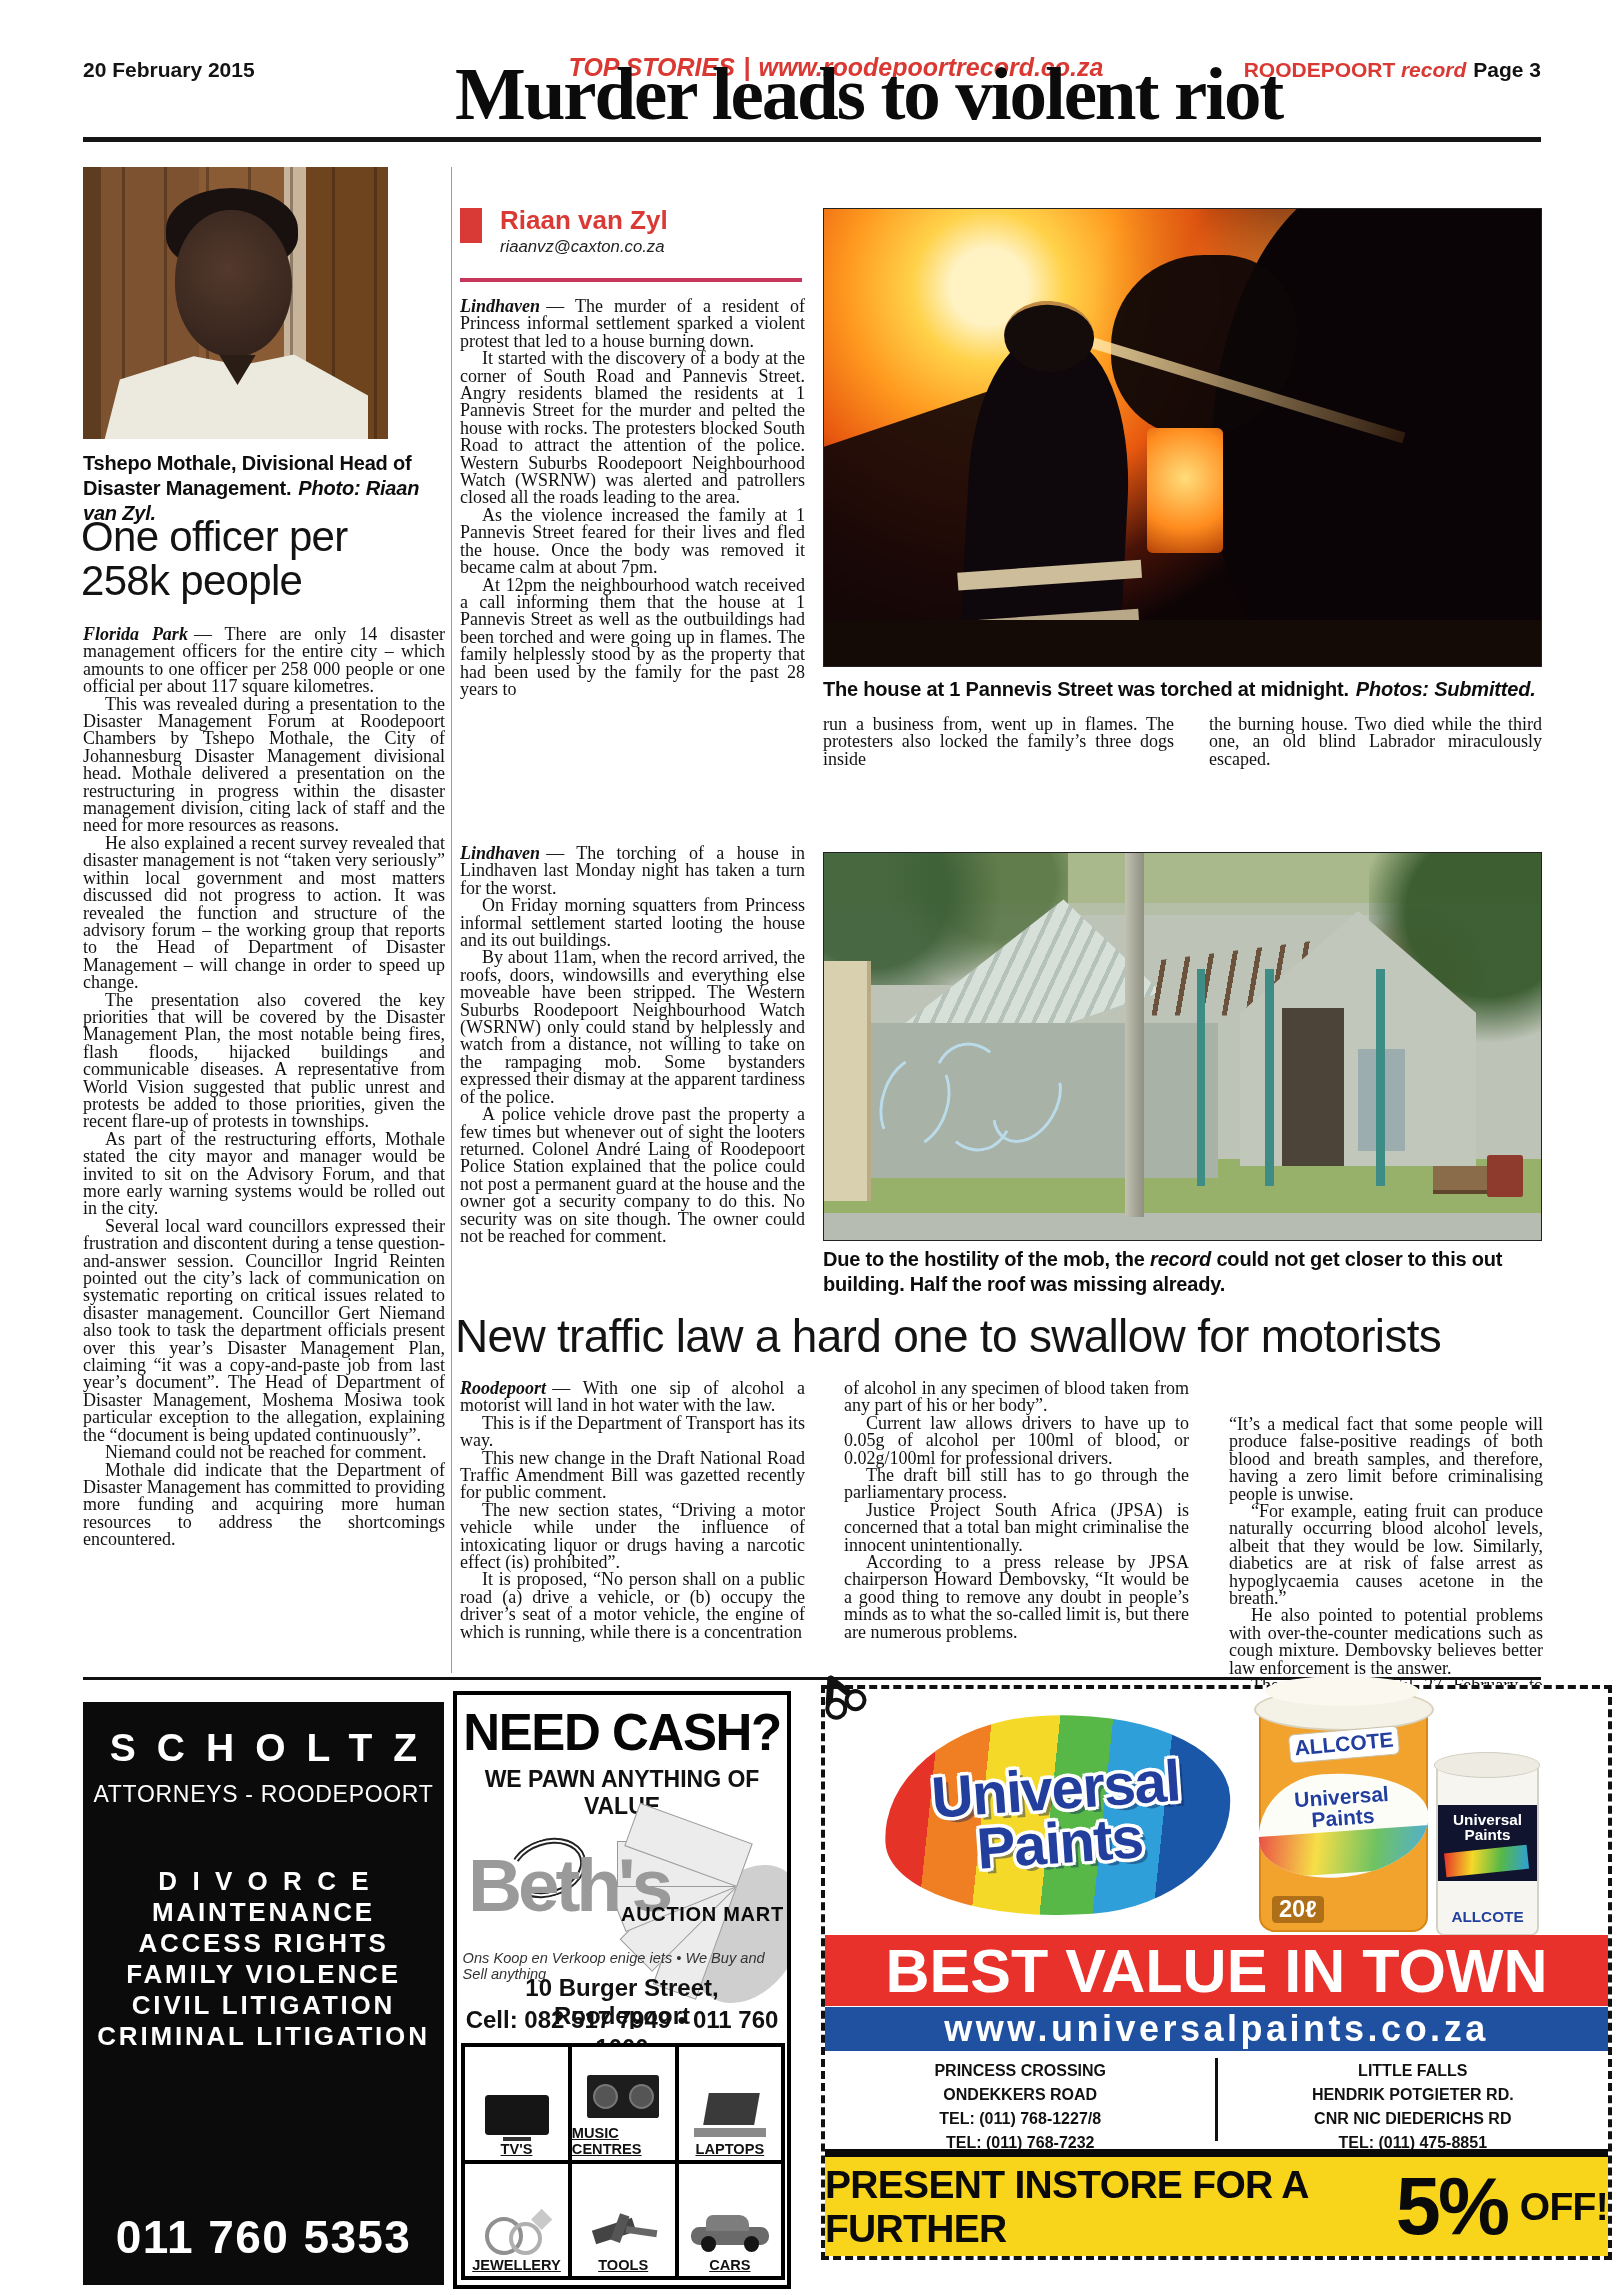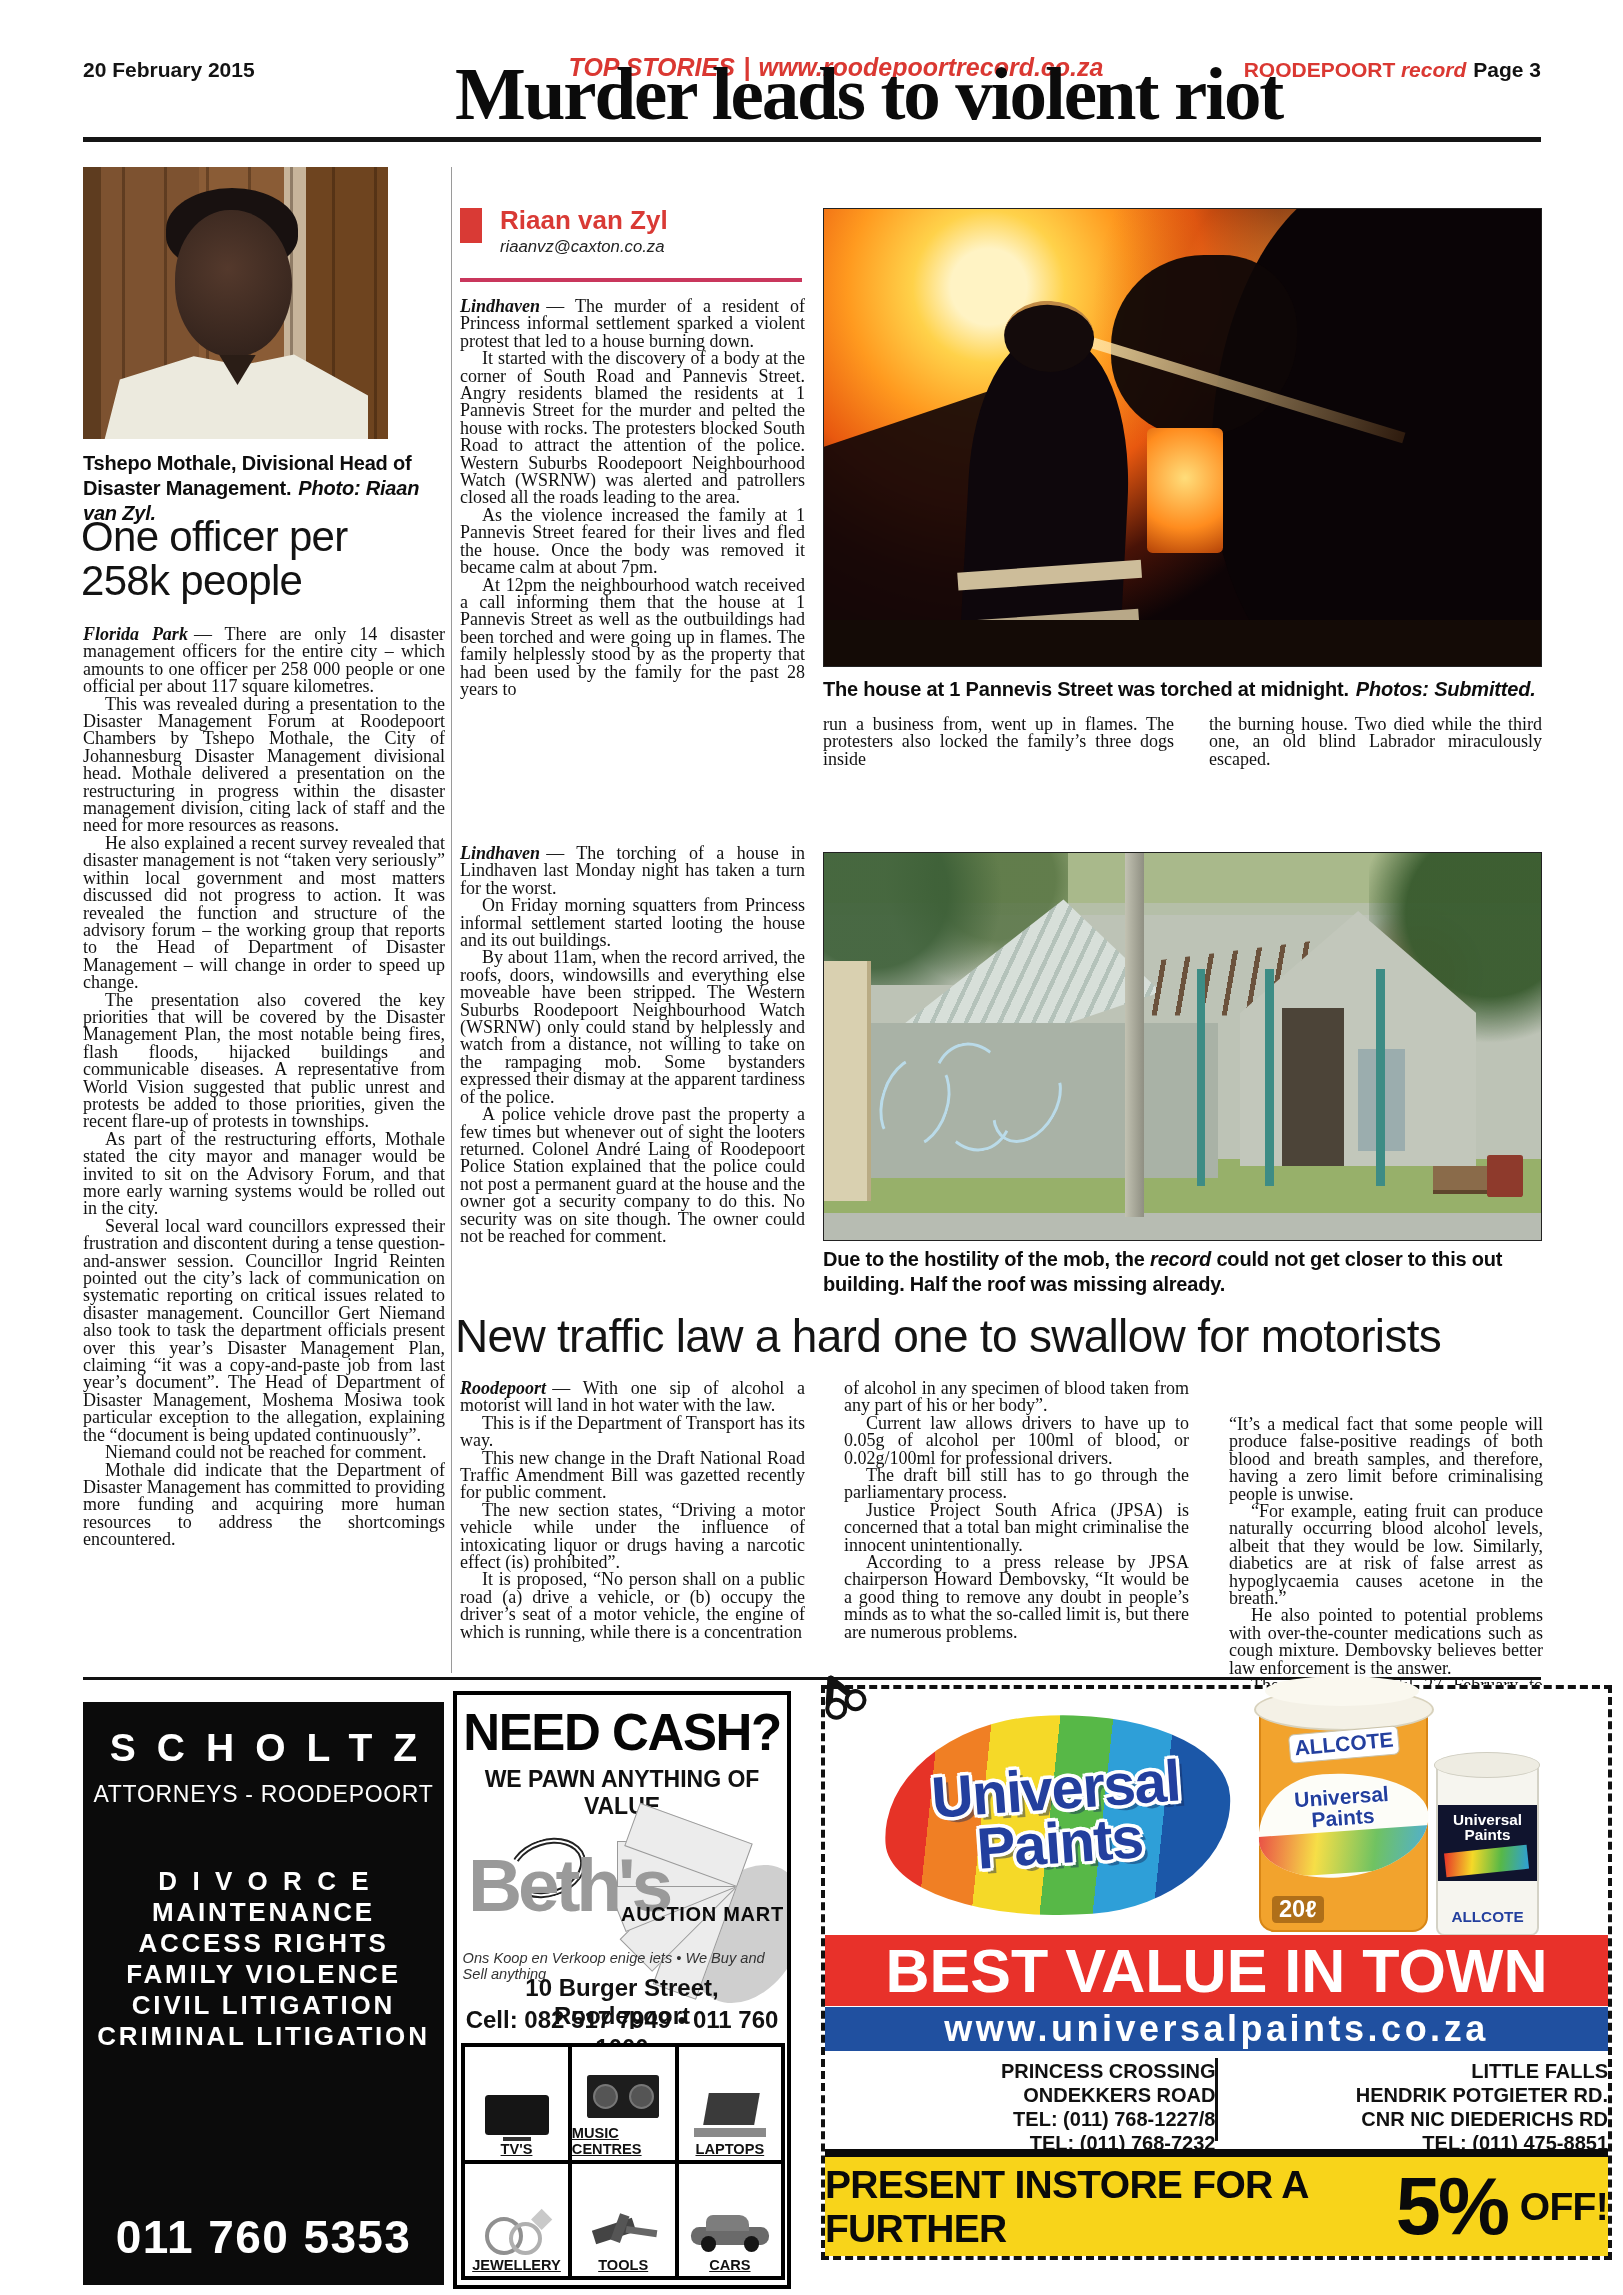--- a/index.html
+++ b/index.html
@@ -217,21 +217,21 @@
       background:linear-gradient(100deg,#e63327,#f5d928,#57b847,#2e9fd8);transform:rotate(-6deg);}
   .can .clogo{position:absolute;left:0;top:7px;width:100%;text-align:center;color:#fff;font-weight:bold;font-size:15.3px;line-height:15.3px;}
   .can .callcote{position:absolute;left:0;bottom:8.3px;width:100%;text-align:center;color:#233f9e;font-weight:bold;font-size:15.3px;}
   .best-banner{position:absolute;left:0;top:246px;width:100%;height:71px;background:#e8312a;
       display:flex;align-items:center;justify-content:center;}
   .best-banner span{color:#fff;font-weight:bold;font-size:61px;letter-spacing:0px;white-space:nowrap;}
   .web-banner{position:absolute;left:0;top:318px;width:100%;height:44px;background:#2050a0;
       display:flex;align-items:center;justify-content:center;}
   .web-banner span{color:#fff;font-weight:bold;font-size:36px;letter-spacing:3.5px;white-space:nowrap;}
   .stores{position:absolute;left:0;top:362px;width:100%;height:97px;display:flex;}
-  .store{flex:1;text-align:right;font-weight:bold;font-size:20px;line-height:24px;padding-top:8.3px;}
+  .store{flex:1;text-align:center;font-weight:bold;font-size:16px;line-height:24px;padding-top:8.3px;}
   .store-div{width:2.1px;height:83px;background:#111;margin-top:7px;}
   .black-rule{position:absolute;left:0;top:460px;width:100%;height:8.3px;background:#0a0a0a;}
   .coupon{position:absolute;left:0;top:468px;width:100%;height:99px;background:#f8d41a;
       display:flex;align-items:center;justify-content:center;gap:12.5px;}
   .coupon .txt{font-weight:bold;font-size:39px;color:#0a0a0a;letter-spacing:-0.7px;}
   .coupon .pct{font-weight:bold;font-size:81px;color:#0a0a0a;letter-spacing:-2.8px;}
 </style>
 </head>
 <body>
 

